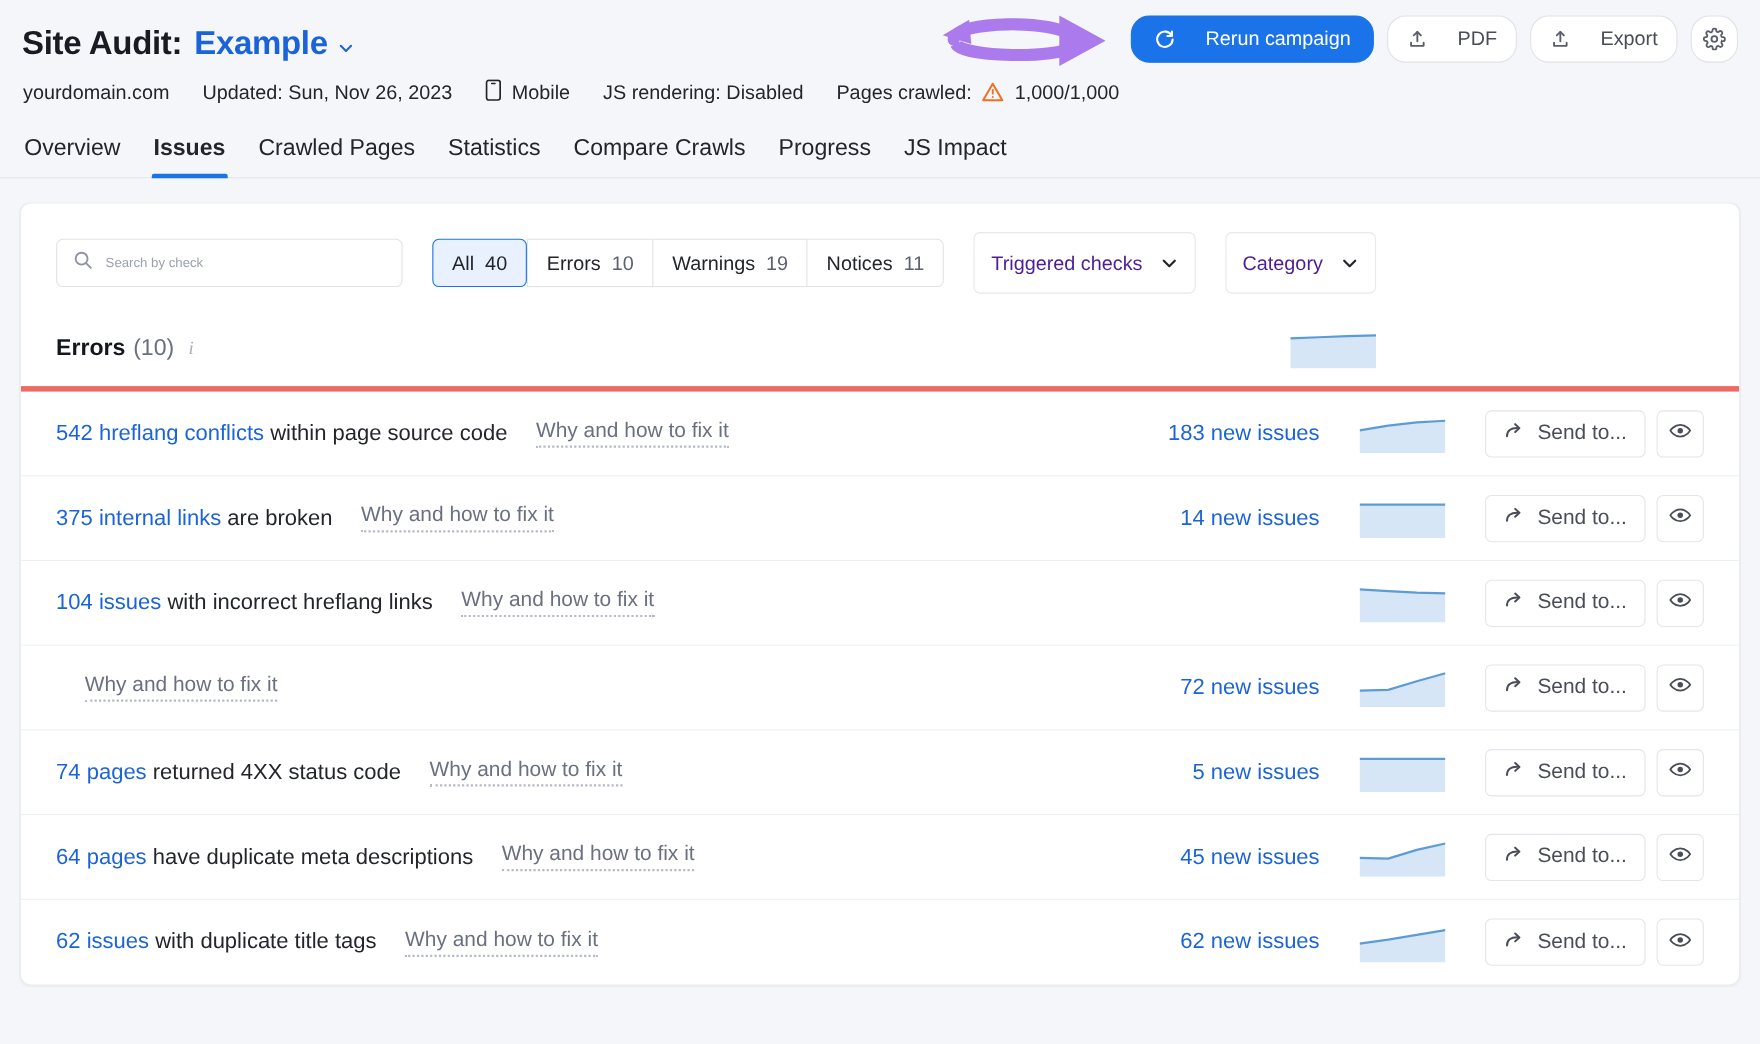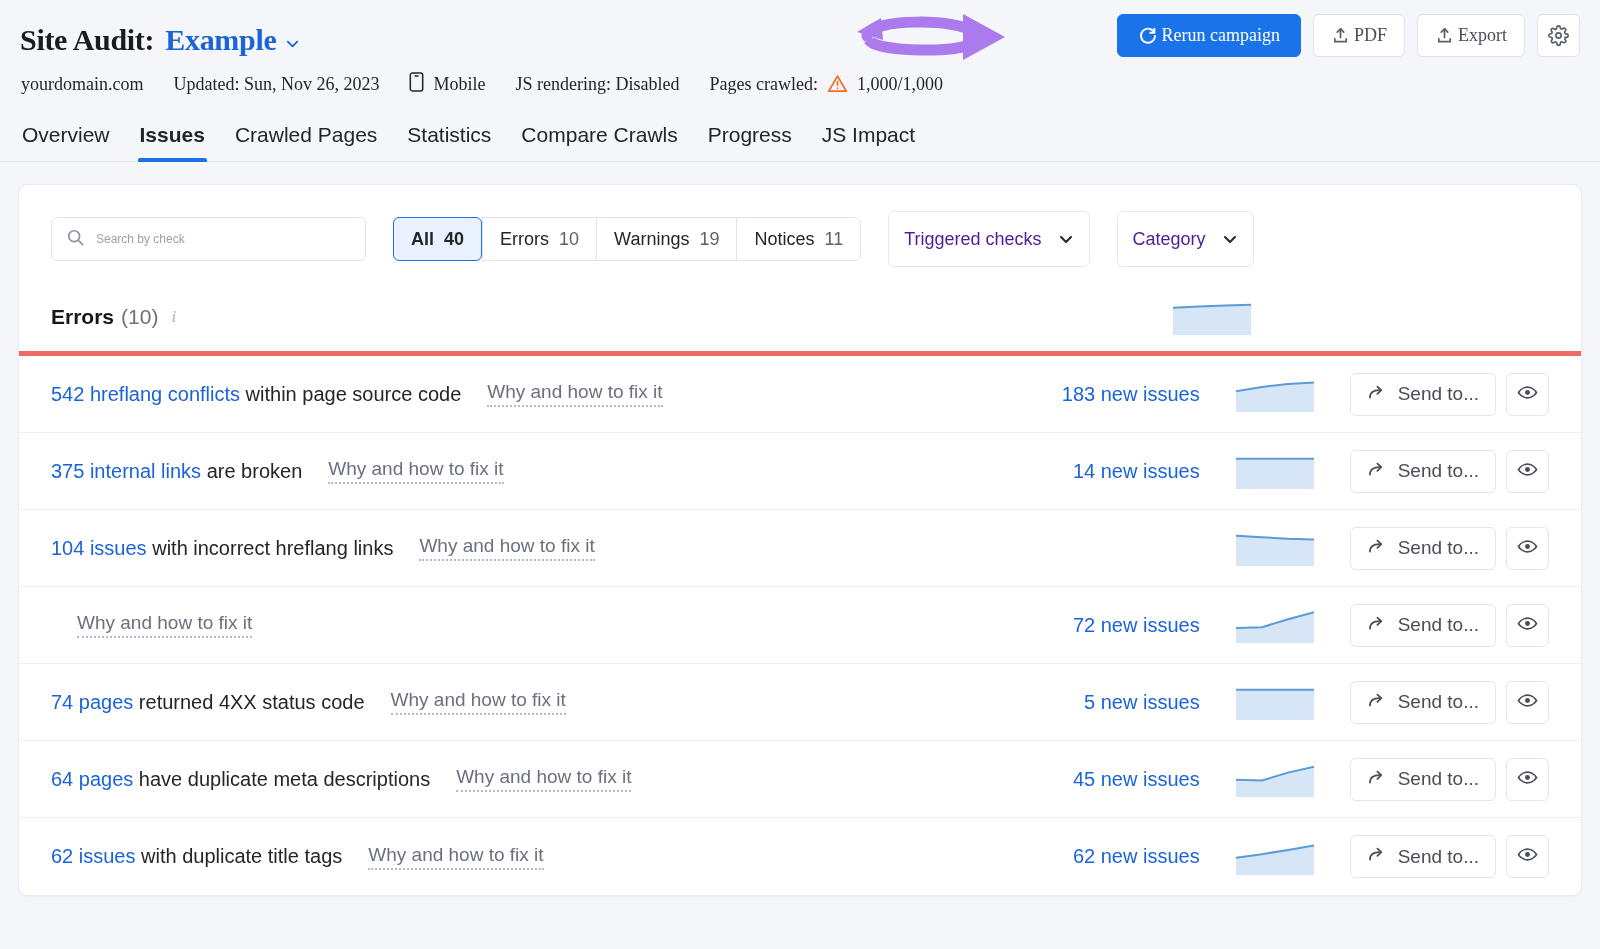--- a/index.html
+++ b/index.html
@@ -5,42 +5,42 @@
   * { box-sizing: border-box; margin: 0; padding: 0; }
   html, body {
     width: 1600px; height: 949px;
     background: #f4f6f9;
     font-family: "Liberation Sans", sans-serif;
     color: #23252b;
     overflow: hidden;
   }
 
   
-  .page-header { padding: 14px 20px 0 20px; position: relative; font-family: Liberation Serif, serif; }
+  .page-header { padding: 14px 20px 0 20px; position: relative; }
   .title-row { display: flex; align-items: center; height: 52px; }
   .site-audit-label {
     font-size: 30px; font-weight: bold; letter-spacing: -0.3px; color: #191b23;
   }
   .campaign-name {
     font-size: 30px; font-weight: bold; color: #1a63d8; margin-left: 11px;
     letter-spacing: -0.3px; cursor: pointer;
   }
   .chev {
     margin-left: 9px; width: 15px; height: 15px; display:inline-block;
     position: relative; top: 3px; cursor: pointer;
   }
   .chev svg { display:block; }
 
   .header-actions {
     position: absolute; right: 20px; top: 14px;
     display: flex; align-items: center; gap: 12px;
   }
   .btn {
     display: inline-flex; align-items: center; justify-content: center;
-    gap: 4px; height: 43px; border-radius: 6px; font-size: 18px;
+    gap: 27px; height: 43px; border-radius: 17px; font-size: 18px;
     cursor: pointer; white-space: nowrap;
   }
   .btn-primary {
     background: #1a73e8; color: #fff; padding: 0 20px; border: 1px solid #1a73e8;
     font-weight: normal;
   }
   .btn-ghost {
     background: #fff; color: #4a4d57; padding: 0 17px;
     border: 1px solid #e0e2e8;
   }
@@ -92,21 +92,21 @@
   .seg { display: flex; align-items: stretch; }
   .seg-item {
     height: 44px; padding: 0 17px; display: flex; align-items: center; gap: 10px;
     border: 1px solid #e0e3e9; border-right: none; background: #fff;
     font-size: 18px; color: #23252b; cursor: pointer; white-space: nowrap;
   }
   .seg-item:first-child { border-radius: 6px 0 0 6px; }
   .seg-item:last-child { border-right: 1px solid #e0e3e9; border-radius: 0 6px 6px 0; }
   .seg-item.active {
     background: #e8f1fd; border-color: #1a73e8; border-right: 1px solid #1a73e8;
-    position: relative; z-index: 2; border-radius: 6px; font-weight: bold;
+    position: relative; z-index: 2; border-radius: 6px;
   }
   .seg-item .cnt { color: #5c6070; }
   .seg-item.active .cnt { color: #23252b; }
 
   .dd {
     height: 56px; border: 1px solid #e6e8ee; border-radius: 6px; background: #fff;
     display: flex; align-items: center; gap: 16px; padding: 0 15px;
     font-size: 18px; color: #4c1d95; cursor: pointer; white-space: nowrap;
   }
   .dd .cv { color: #23252b; display: flex; }

